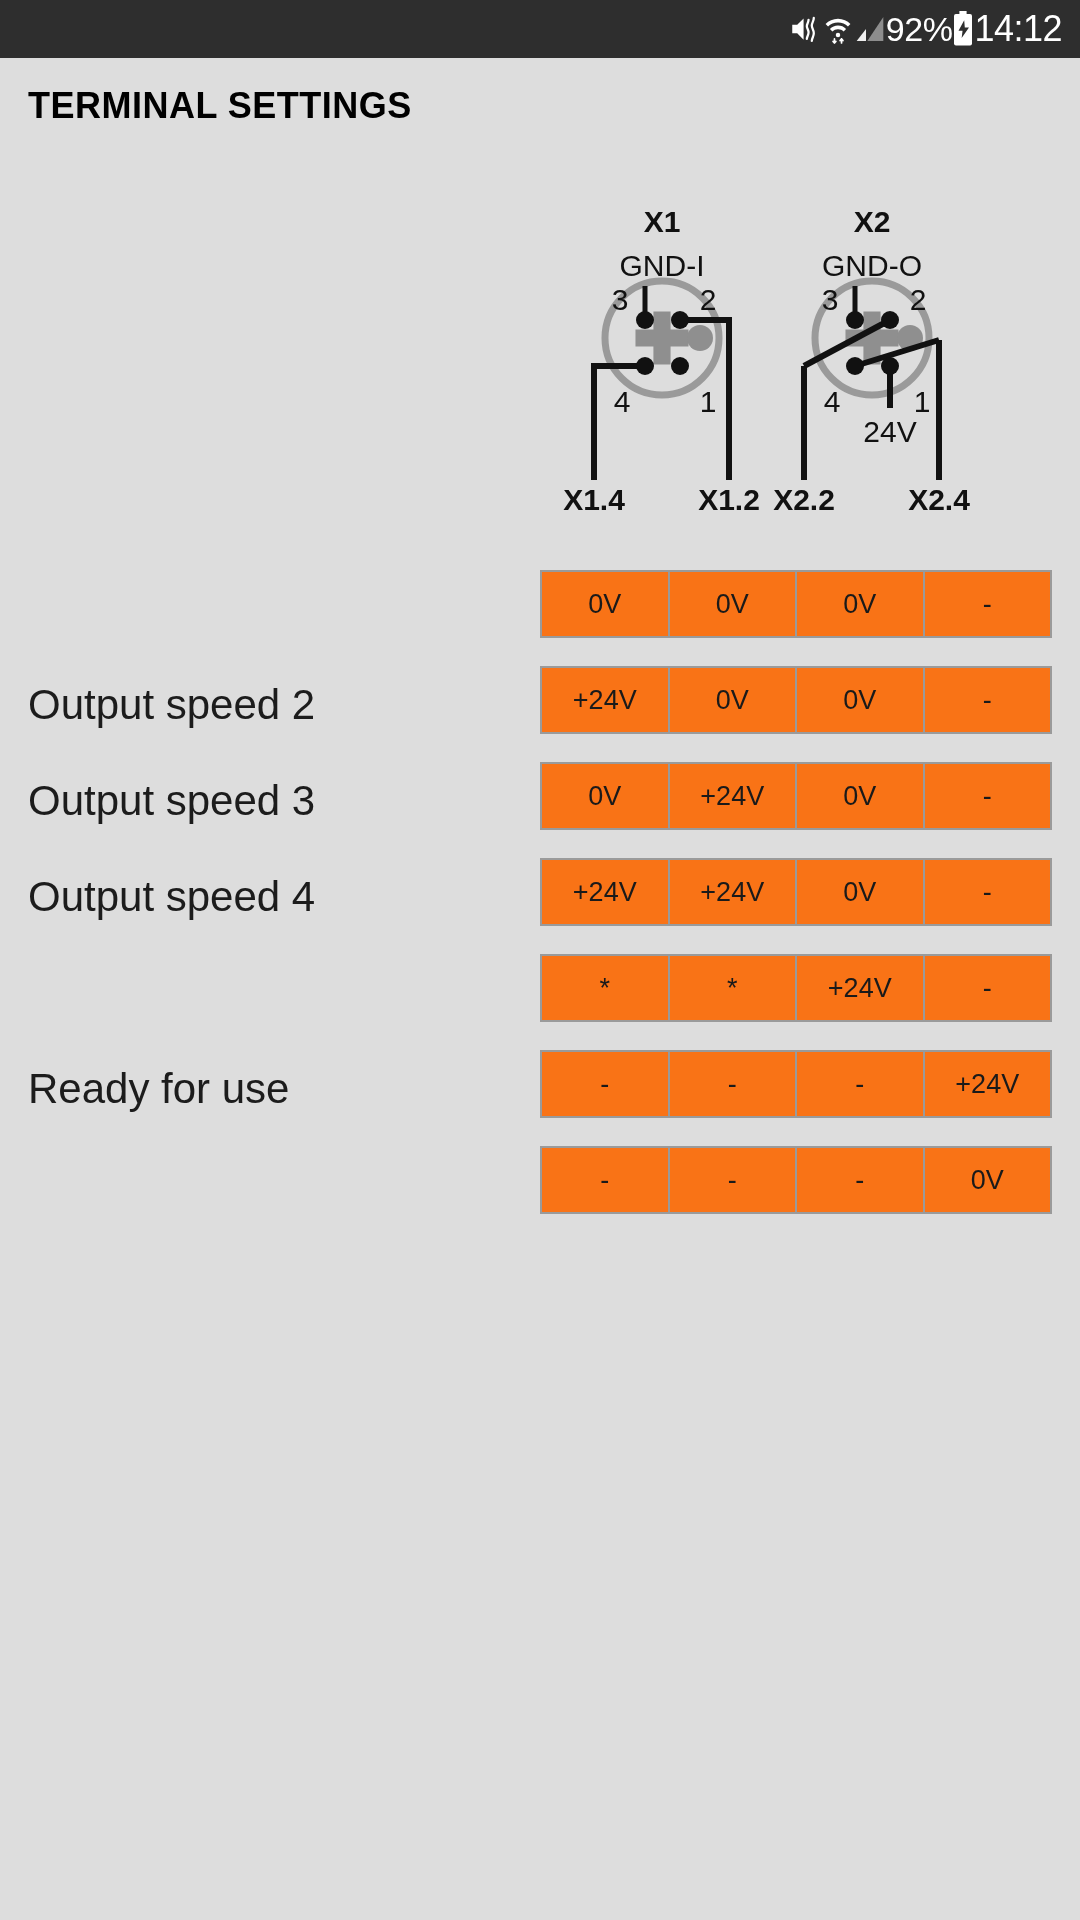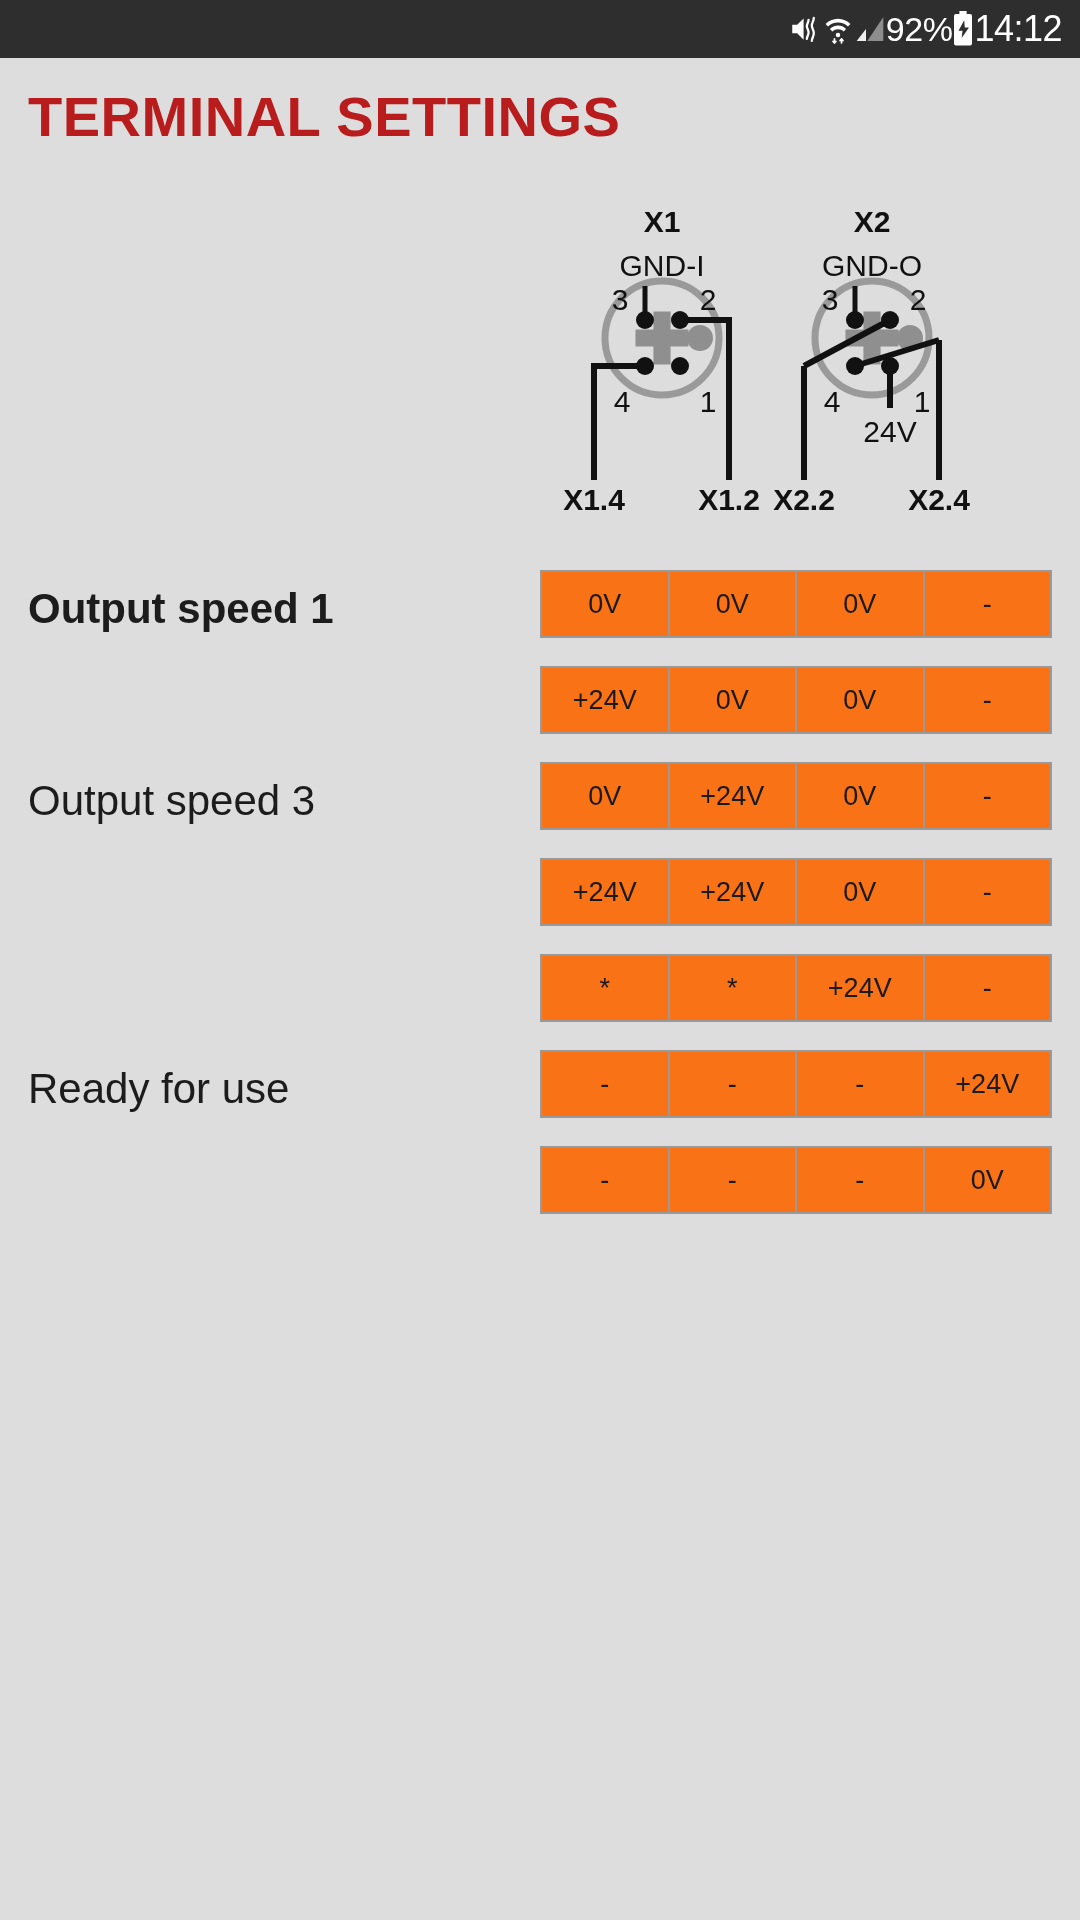--- a/index.html
+++ b/index.html
@@ -41,23 +41,23 @@
     color: #ffffff;
     font-size: 36px;
     letter-spacing: -0.5px;
   }
 
   
   .page-title {
     position: absolute;
     left: 28px;
     top: 86px;
-    font-size: 56px;
+    font-size: 36px;
     font-weight: bold;
-    color: #b91c1c;
+    color: #000000;
     letter-spacing: 0.5px;
     line-height: 1.1;
   }
 
   
   .diagram {
     position: absolute;
     left: 530px;
     top: 190px;
     width: 540px;
@@ -233,46 +233,47 @@
 
     <text x="64" y="320" text-anchor="middle" font-family="Liberation Sans, sans-serif" font-size="30" font-weight="bold" fill="#111">X1.4</text>
     <text x="199" y="320" text-anchor="middle" font-family="Liberation Sans, sans-serif" font-size="30" font-weight="bold" fill="#111">X1.2</text>
     <text x="274" y="320" text-anchor="middle" font-family="Liberation Sans, sans-serif" font-size="30" font-weight="bold" fill="#111">X2.2</text>
     <text x="409" y="320" text-anchor="middle" font-family="Liberation Sans, sans-serif" font-size="30" font-weight="bold" fill="#111">X2.4</text>
   </svg>
 </div>
 
 <div class="rows" id="rows-container">
     <div class="row">
-      <div class="row-label bold">Output speed 1</div>
-      <div class="cells">
-        <div class="cell">0V</div>
-        <div class="cell">0V</div>
-        <div class="cell">0V</div>
-        <div class="cell">-</div>
-      </div>
-    </div>
-    <div class="row">
+      <div class="cells">
+        <div class="cell">0V</div>
+        <div class="cell">0V</div>
+        <div class="cell">0V</div>
+        <div class="cell">-</div>
+      </div>
+    </div>
+    <div class="row">
+      <div class="row-label">Output speed 2</div>
       <div class="cells">
         <div class="cell">+24V</div>
         <div class="cell">0V</div>
         <div class="cell">0V</div>
         <div class="cell">-</div>
       </div>
     </div>
     <div class="row">
       <div class="row-label">Output speed 3</div>
       <div class="cells">
         <div class="cell">0V</div>
         <div class="cell">+24V</div>
         <div class="cell">0V</div>
         <div class="cell">-</div>
       </div>
     </div>
     <div class="row">
+      <div class="row-label">Output speed 4</div>
       <div class="cells">
         <div class="cell">+24V</div>
         <div class="cell">+24V</div>
         <div class="cell">0V</div>
         <div class="cell">-</div>
       </div>
     </div>
     <div class="row">
       <div class="cells">
         <div class="cell">*</div>

